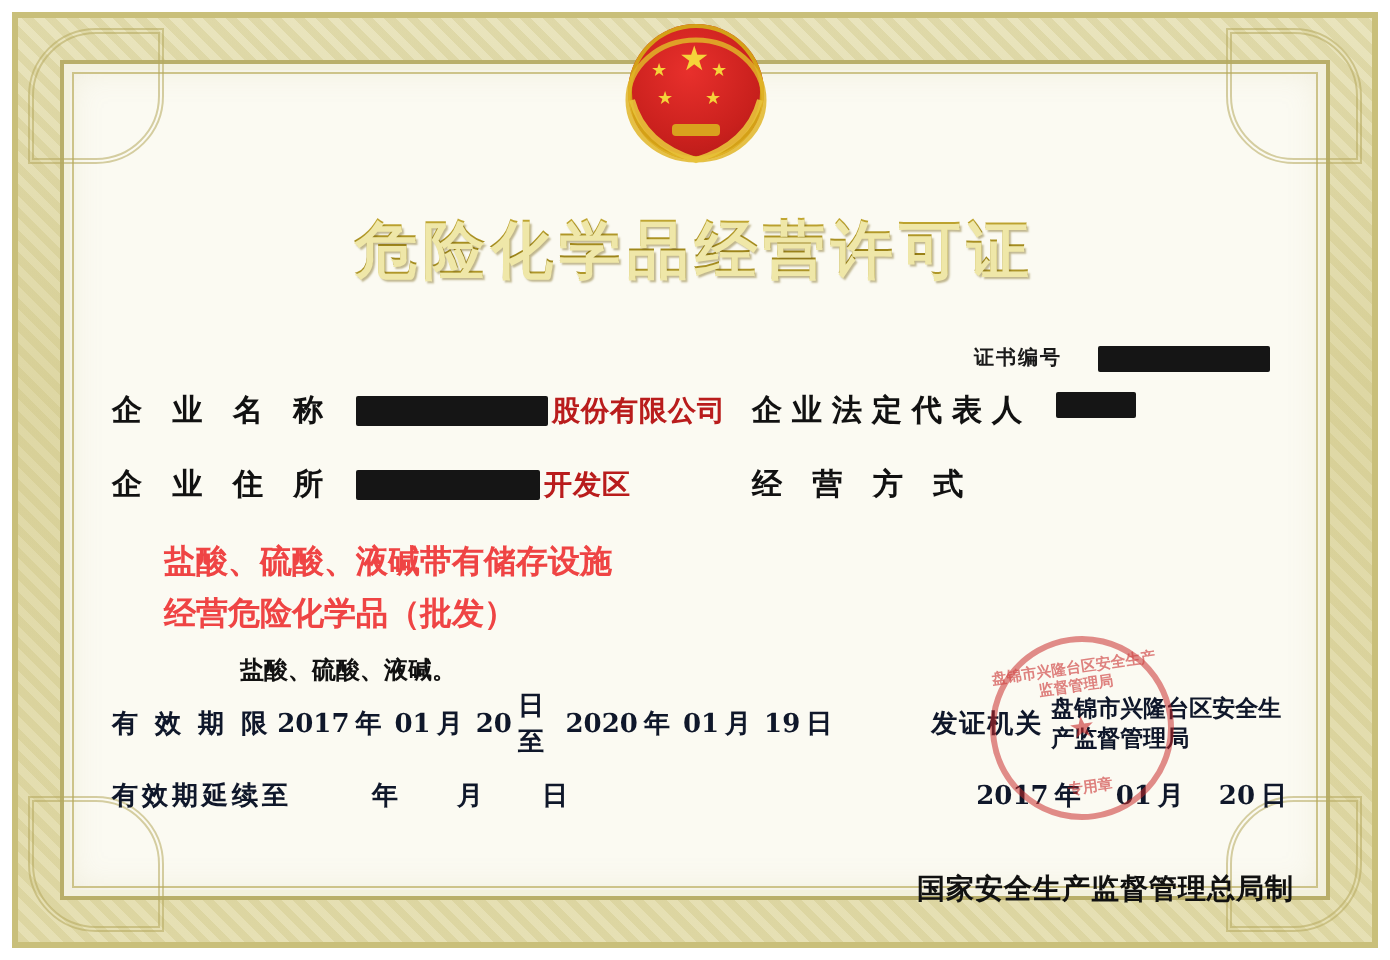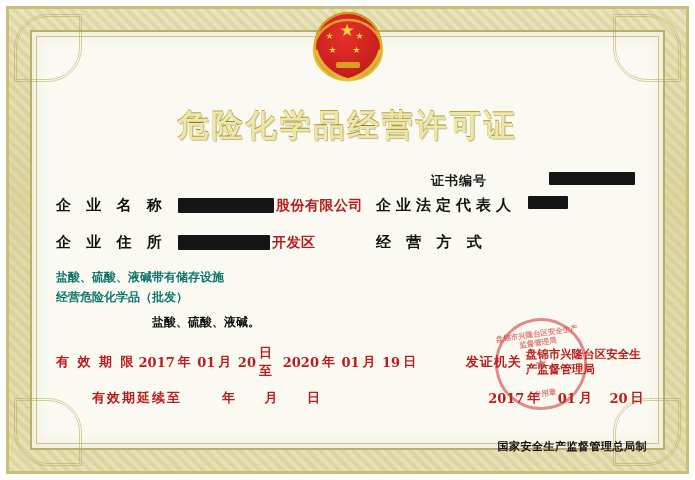--- a/index.html
+++ b/index.html
@@ -116,24 +116,24 @@
     background-clip: text;
     color: transparent;
   }
 
   
   .cert-no {
     position: absolute;
     top: 172px;
     right: 60px;
     display: flex;
-    font-size: 13px;
+    align-items: center;
+    font-size: 10px;
     color: #1a1a1a;
     font-weight: bold;
-    gap: 44px;
   }
   .cert-no .label { letter-spacing: 1px; margin-right: 12px; }
   .cert-no .value { letter-spacing: 1px; }
 
   .redact {
     display: inline-block;
     background: #151515;
     height: 13px;
     vertical-align: middle;
     border-radius: 1px;
@@ -165,46 +165,47 @@
     font-size: 14px;
     color: #b91c1c;
     font-weight: bold;
     letter-spacing: 0.5px;
   }
 
   .scope-value {
     font-size: 12px;
     color: #111;
     font-weight: bold;
-    margin-left: 96px;
+    margin-left: 64px;
     margin-top: 2px;
   }
 
   .right-note {
-    font-size: 12px;
-    color: #0f766e;
+    font-size: 16px;
+    color: #ef4444;
     font-weight: bold;
     line-height: 1.65;
+    margin-left: 26px;
     margin-top: -2px;
   }
 
   
   .bottom {
     position: absolute;
     left: 56px;
     right: 48px;
     bottom: 64px;
   }
   .bottom-row {
     display: flex;
     align-items: center;
     margin-bottom: 9px;
     font-size: 13px;
     font-weight: bold;
-    color: #b91c1c;
+    color: #0f172a;
   }
   .bottom-label {
     letter-spacing: 2px;
     white-space: nowrap;
     width: 96px;
   }
   .date-seg { margin-right: 3px; letter-spacing: 0.5px; }
   .date-num { margin: 0 3px; font-family: "DejaVu Serif", "Liberation Serif", serif; }
   .gap-underline {
     display: inline-block;
@@ -268,21 +269,21 @@
   .seal-text-bottom {
     position: absolute;
     bottom: 9px; left: 0; right: 0;
     font-size: 7.5px;
   }
 
   .footer {
     position: absolute;
     right: 48px;
     bottom: 26px;
-    font-size: 11px;
+    font-size: 14px;
     color: #111;
     font-weight: bold;
     letter-spacing: 0.5px;
   }
 </style>
 </head>
 <body>
 
 <div class="certificate">
 
@@ -380,21 +381,21 @@
       <span class="date-num">01</span>
       <span class="date-seg">月</span>
       <span class="date-num">19</span>
       <span class="date-seg">日</span>
 
       <span class="issuer">发证机关</span>
       <span class="issuer-name">盘锦市兴隆台区安全生产监督管理局</span>
     </div>
 
     <div class="bottom-row">
-      <span class="bottom-label" style="width:104px;margin-left:36px;">有效期延续至</span>
+      <span class="bottom-label" style="width:104px;">有效期延续至</span>
       <span class="gap-underline"></span>
       <span class="date-seg">年</span>
       <span class="gap-underline"></span>
       <span class="date-seg">月</span>
       <span class="gap-underline"></span>
       <span class="date-seg">日</span>
 
       <span style="flex:1"></span>
 
       <span class="date-num">2017</span>

